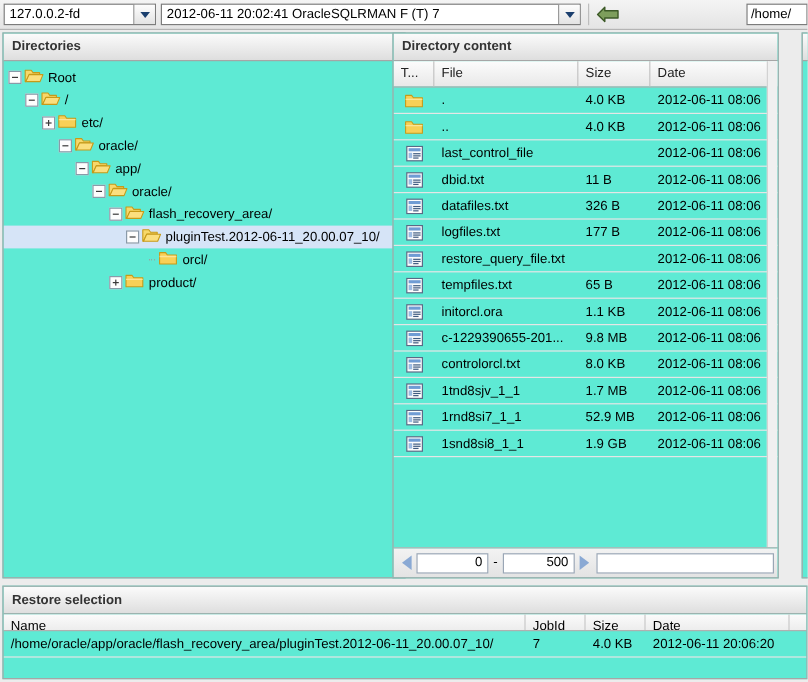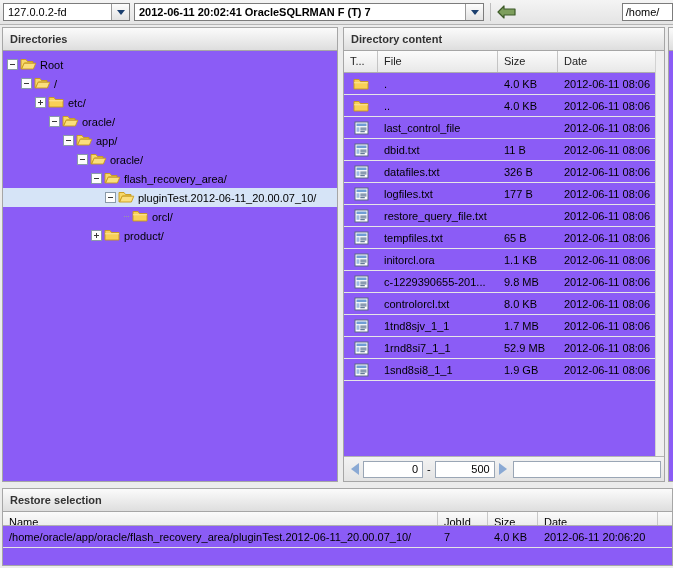--- a/index.html
+++ b/index.html
@@ -37,56 +37,56 @@
     border-left: 1px solid #9a9a9a;
     display: flex; align-items: center; justify-content: center;
   }
   .caret {
     width: 0; height: 0;
     border-left: 4px solid transparent;
     border-right: 4px solid transparent;
     border-top: 5px solid #1b3f6e;
   }
   #combo-host { width: 127px; }
-  #combo-job  { width: 350px; margin-left: 4px; font-weight: bold; }
+  #combo-job  { width: 350px; margin-left: 4px; }
 
   .tb-sep {
     width: 1px; height: 18px; background: #bdbdbd;
     margin: 0 5px 0 6px;
   }
   .back-icon { width: 22px; height: 18px; flex: 0 0 22px; }
   .change-loc {
     font-size: 12px; color: #3b3b3b; margin-left: 8px; white-space: nowrap; margin-top: 44px;
   }
   .loc-field {
     margin-left: 9px; height: 18px; background: #fff;
     border: 1px solid #7c7c7c; box-sizing: border-box;
     display: flex; align-items: center; padding: 0 3px;
     flex: 1 1 auto; overflow: hidden; white-space: nowrap; font-size: 11px;
   }
 
   
   .panel {
     position: absolute;
-    background: #8b5cf6;
+    background: #5eead4;
     border: 1px solid #a6a6a6;
     box-sizing: border-box;
     overflow: hidden;
   }
   .panel-title {
     height: 23px; line-height: 23px;
     background: linear-gradient(#fbfbfb, #dedede);
     border-bottom: 1px solid #a6a6a6;
     font-weight: bold; font-size: 11px; color: #333;
     padding-left: 7px;
     box-sizing: border-box;
   }
 
   #panel-dirs    { left: 2px;   top: 27px;  width: 336px; height: 455px; }
-  #panel-content { left: 343px; top: 27px;  width: 322px; height: 455px; }
+  #panel-content { left: 327px; top: 27px;  width: 322px; height: 455px; }
   #panel-right   { left: 668px; top: 27px;  width: 60px;  height: 455px; }
   #panel-restore { left: 2px;   top: 488px; width: 671px; height: 78px; }
 
   
   .tree { padding: 4px 0 0 0; position: relative; }
   .tree-row {
     height: 19px; display: flex; align-items: center;
     padding-left: 4px; white-space: nowrap;
   }
   .tree-row.selected { background: #d6e4f7; }

